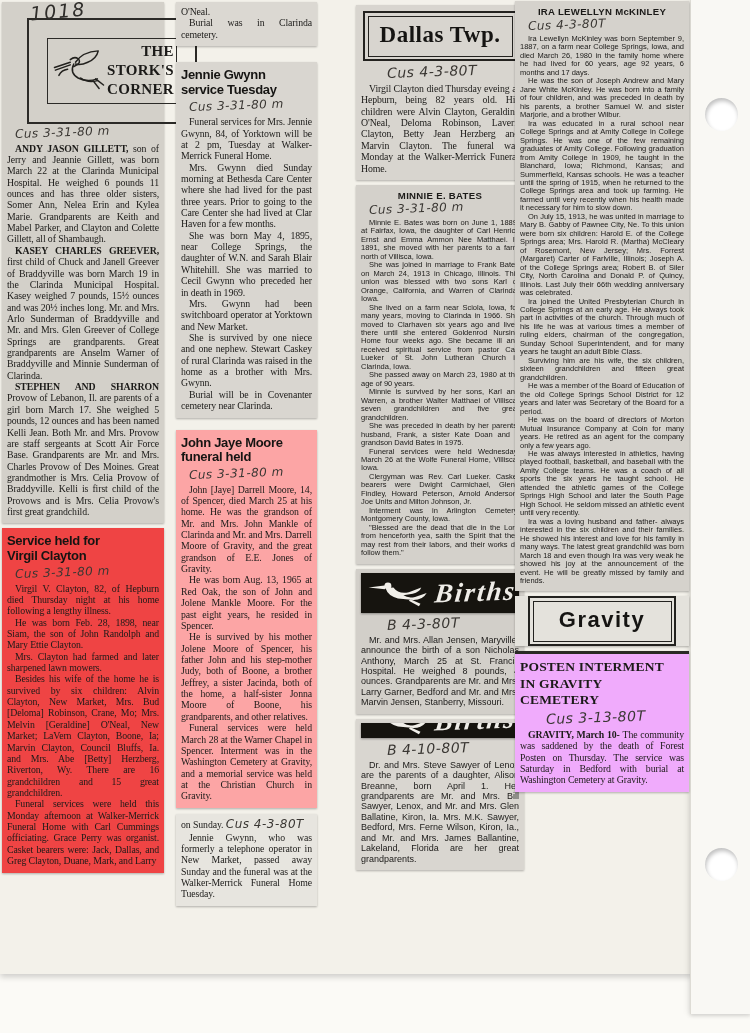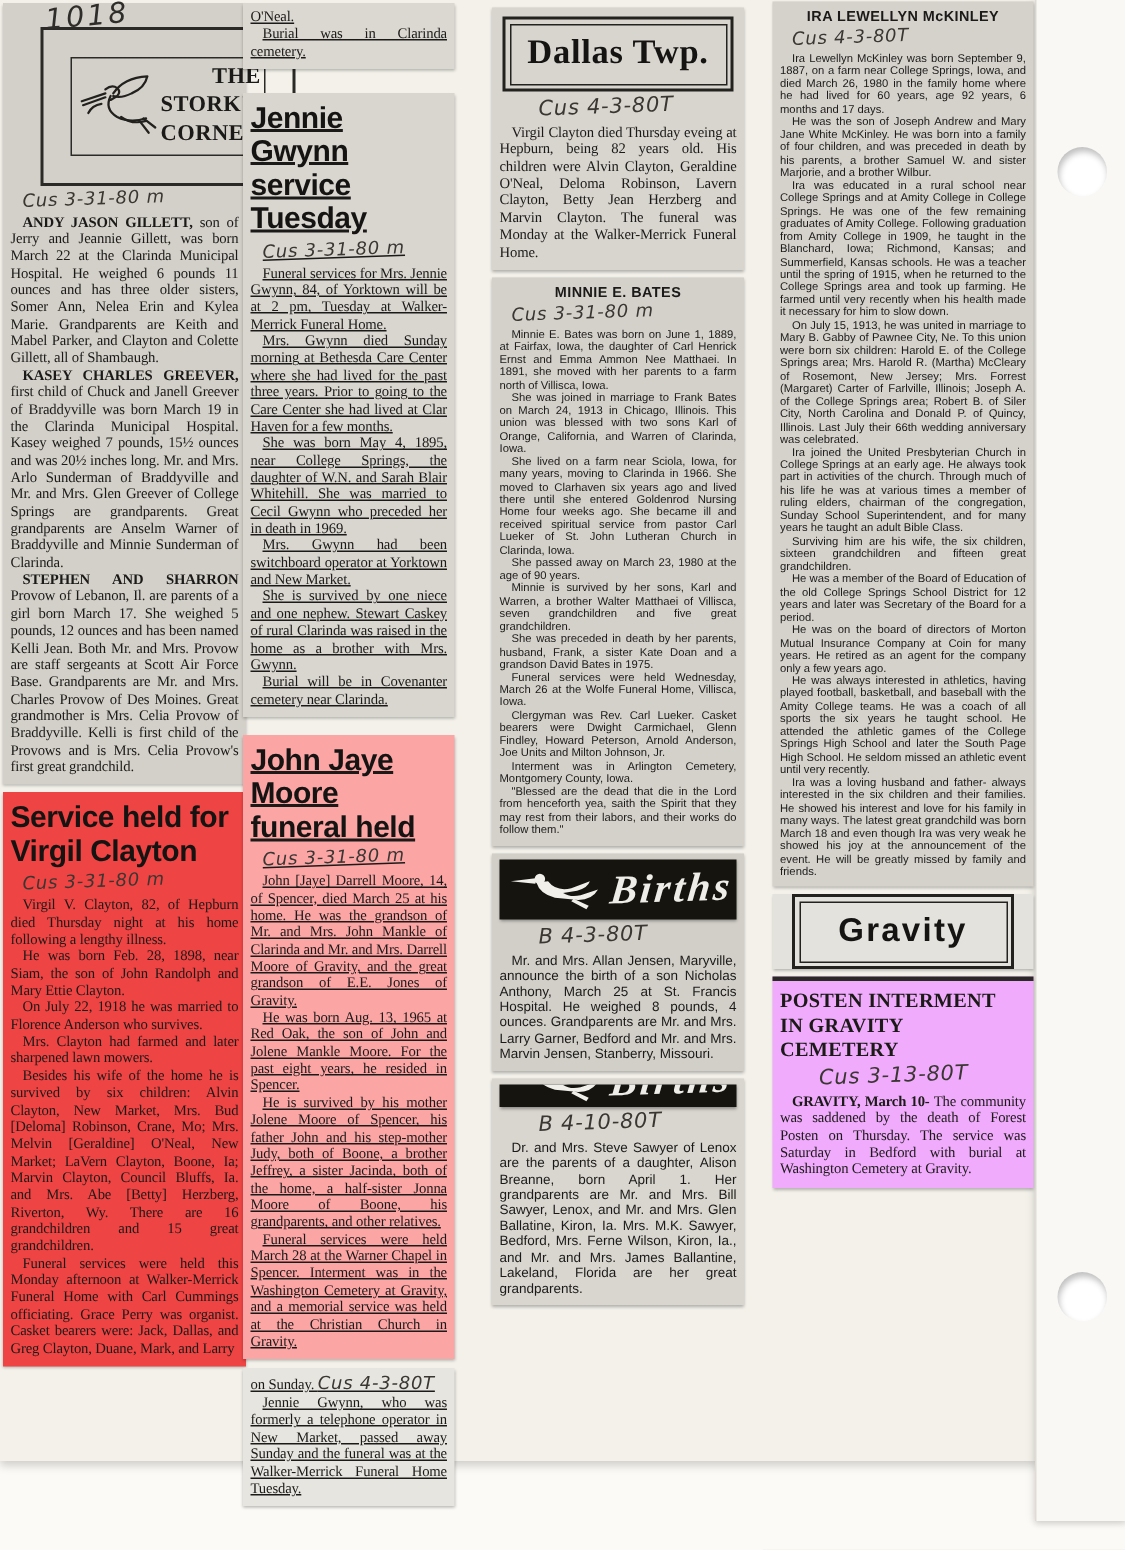--- a/index.html
+++ b/index.html
@@ -15,38 +15,38 @@
   .hole{position:absolute;left:14px;width:33px;height:33px;border-radius:50%;
     background:#ffffff;box-shadow:inset 1px 3px 4px rgba(0,0,0,.25);}
   .hole.h1{top:98px}.hole.h2{top:848px}
 
   .page-number{position:absolute;left:30px;top:0;z-index:6;
     font-family:"DejaVu Sans",sans-serif;font-style:italic;font-size:19px;
     color:#2f2d2a;transform:rotate(-5deg);letter-spacing:2px;}
 
   .col{position:absolute;}
   #col1{left:2px;top:2px;width:162px;}
-  #col2{left:162px;top:2px;width:141px;text-decoration:underline;}
-  #col3{left:328px;top:5px;width:168px;}
+  #col2{left:176px;top:2px;width:141px;}
+  #col3{left:356px;top:5px;width:168px;}
   #col4{left:515px;top:1px;width:174px;}
 
   .clip{background:#d7d4ce;padding:4px 5px 6px;margin-bottom:5px;
     box-shadow:0 1px 2px rgba(0,0,0,.28);position:relative;}
   .clip.pad-lg{padding:0 11px;}
   .clip.top-rule{border-top:3px solid #2a2925;}
 
   .para{margin:0;text-align:justify;text-indent:8px;}
   .para.noindent{text-indent:0;}
   .para.serif{font:9.8px/1.16 "Liberation Serif",serif;letter-spacing:-0.1px;}
   .para.sans{font:7.5px/1.13 "Liberation Sans",sans-serif;}
   .para.sans-lg{font:9px/1.16 "Liberation Sans",sans-serif;}
   .lead{font-weight:bold;}
 
   .headline{font-family:"Liberation Sans",sans-serif;font-weight:bold;
-    font-size:20px;line-height:1.12;letter-spacing:-0.3px;
+    font-size:13px;line-height:1.12;letter-spacing:-0.3px;
     margin:2px 0 3px;color:#151412;}
   .subhead{font-family:"Liberation Sans",sans-serif;font-weight:bold;
     font-size:9.6px;text-align:center;letter-spacing:.3px;margin:1px 0 2px;}
   .subhead.left{text-align:left;}
   .subhead.serif-head{font-family:"Liberation Serif",serif;font-size:13.5px;
     line-height:1.22;letter-spacing:.2px;}
 
   .hand{font-family:"DejaVu Sans",sans-serif;font-style:italic;font-size:12px;
     color:#3a3733;transform:rotate(-2deg);transform-origin:left center;
     letter-spacing:.5px;margin:1px 0 2px 8px;}
@@ -115,21 +115,20 @@
       <p class="para serif"><b class="lead">STEPHEN AND SHARRON </b>Provow of Lebanon, Il. are parents of a girl born March 17. She weighed 5 pounds, 12 ounces and has been named Kelli Jean. Both Mr. and Mrs. Provow are staff sergeants at Scott Air Force Base. Grandparents are Mr. and Mrs. Charles Provow of Des Moines. Great grandmother is Mrs. Celia Provow of Braddyville. Kelli is first child of the Provows and is Mrs. Celia Provow's first great grandchild.</p>
     </div>
     <div class="clip" style="background: #ef4444;">
       <div class="headline">
         <div>Service held for</div>
         <div>Virgil Clayton</div>
       </div>
       <div class="hand">Cus 3-31-80 m</div>
       <p class="para serif">Virgil V. Clayton, 82, of Hepburn died Thursday night at his home following a lengthy illness.</p>
       <p class="para serif">He was born Feb. 28, 1898, near Siam, the son of John Randolph and Mary Ettie Clayton.</p>
-      <p class="para serif">On July 22, 1918 he was married to Florence Anderson who survives.</p>
       <p class="para serif">Mrs. Clayton had farmed and later sharpened lawn mowers.</p>
       <p class="para serif">Besides his wife of the home he is survived by six children: Alvin Clayton, New Market, Mrs. Bud [Deloma] Robinson, Crane, Mo; Mrs. Melvin [Geraldine] O'Neal, New Market; LaVern Clayton, Boone, Ia; Marvin Clayton, Council Bluffs, Ia. and Mrs. Abe [Betty] Herzberg, Riverton, Wy. There are 16 grandchildren and 15 great grandchildren.</p>
       <p class="para serif">Funeral services were held this Monday afternoon at Walker-Merrick Funeral Home with Carl Cummings officiating. Grace Perry was organist. Casket bearers were: Jack, Dallas, and Greg Clayton, Duane, Mark, and Larry</p>
     </div>
   </div>
 <div class="col" id="col2">
     <div class="clip" style="background: rgb(219, 216, 210); margin-bottom: 16px;">
       <p class="para serif noindent">O'Neal.</p>
       <p class="para serif">Burial was in Clarinda cemetery.</p>
     </div>

